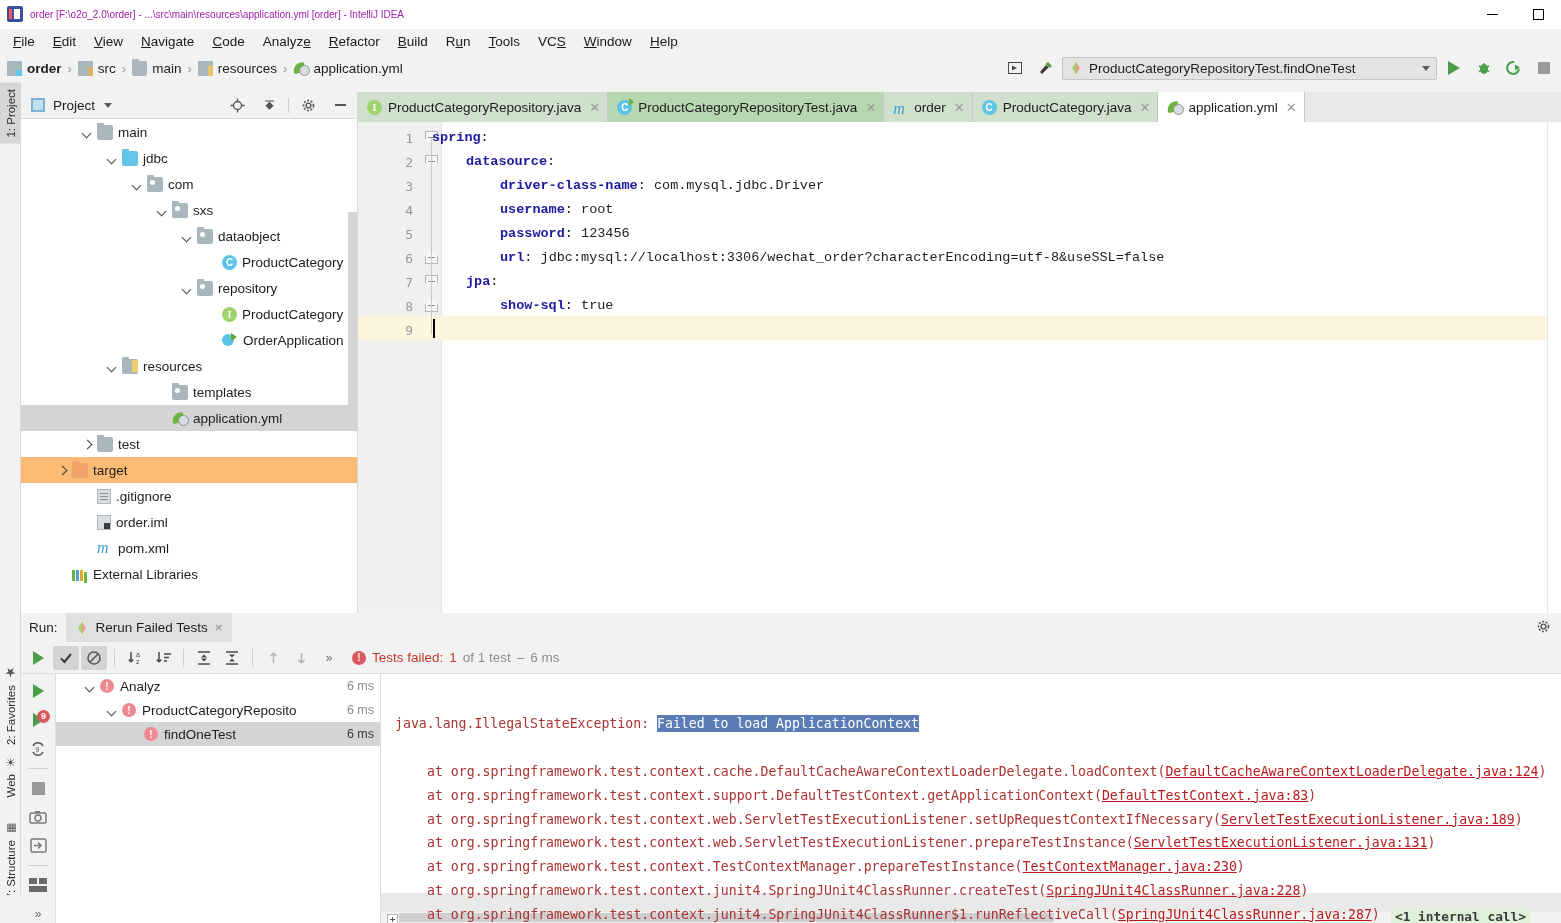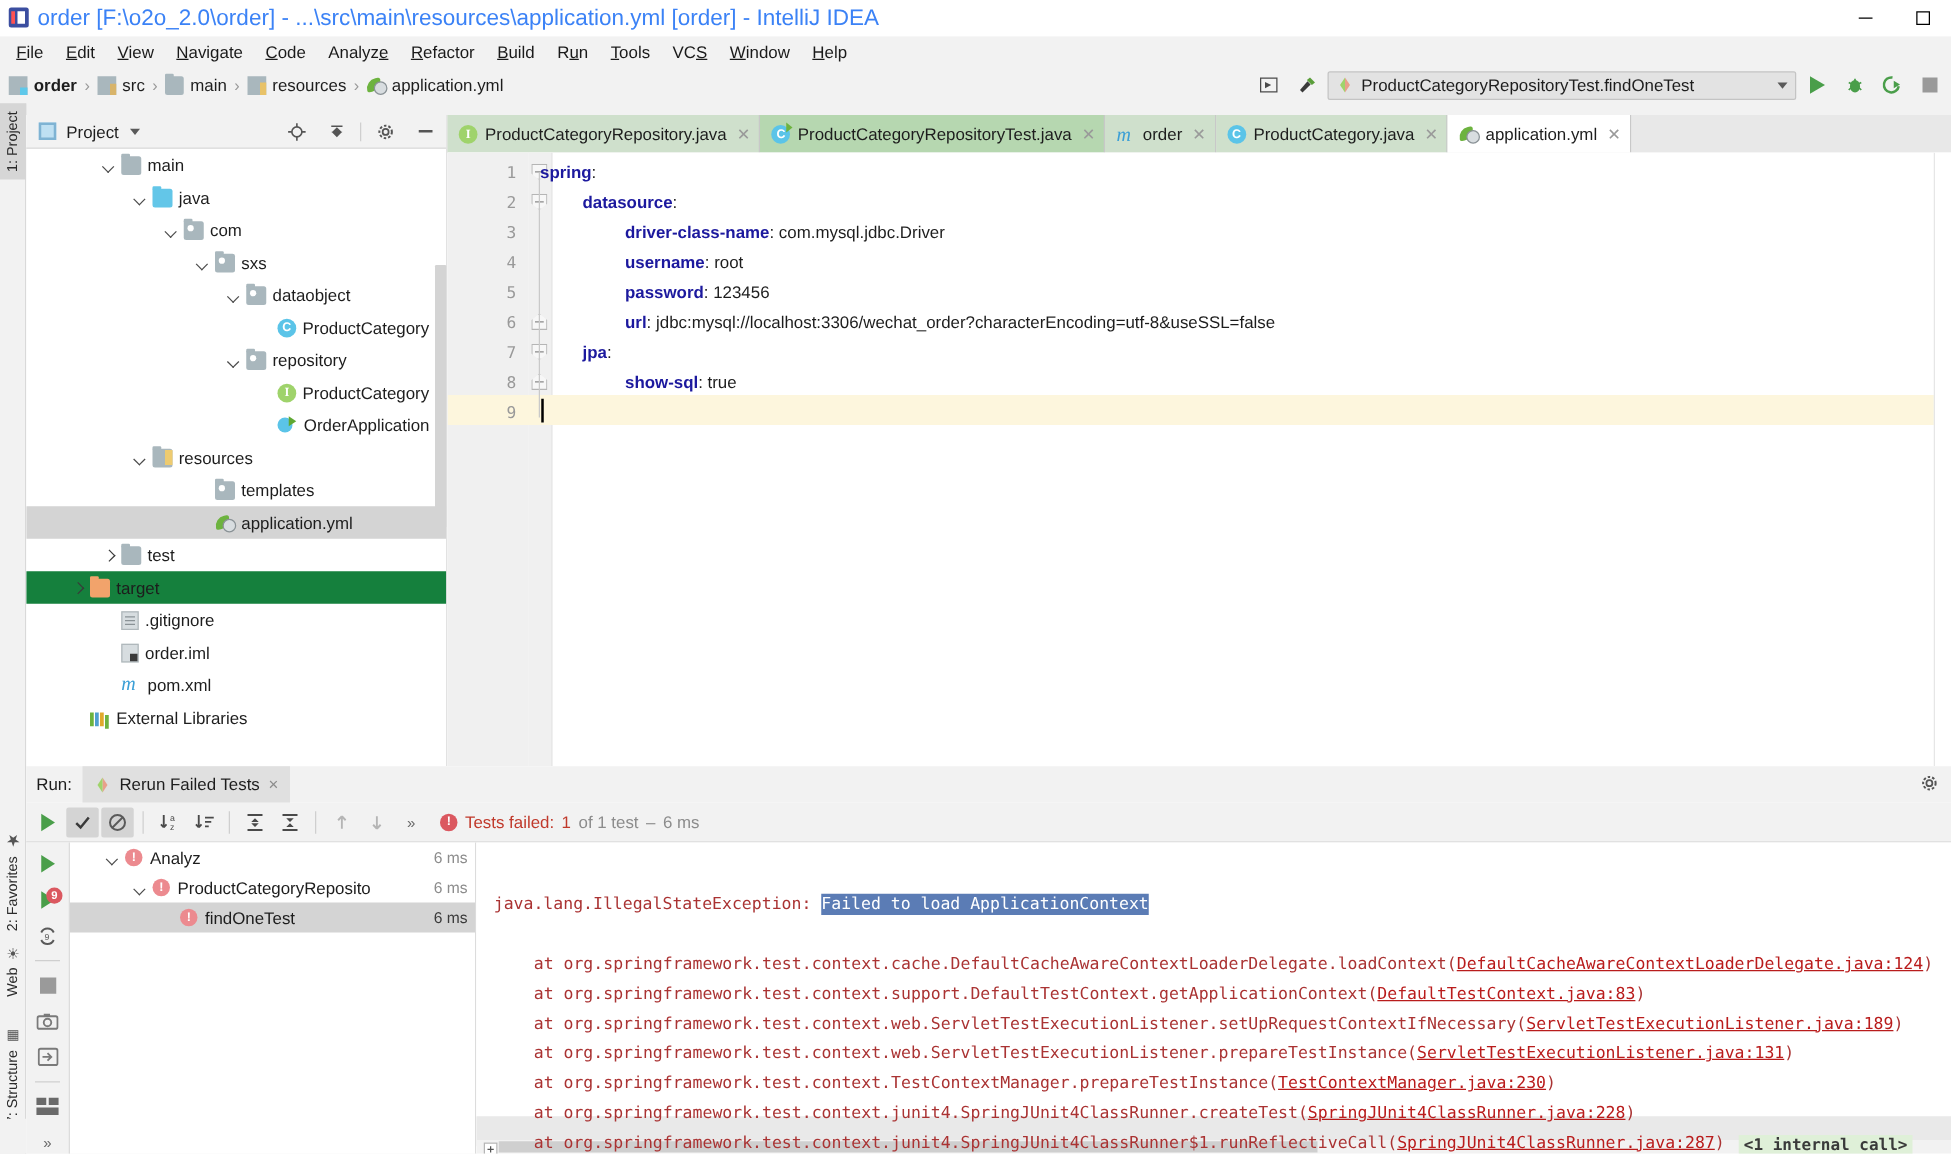--- a/index.html
+++ b/index.html
@@ -18,21 +18,21 @@
   #titlebar {
     height: 29px; background:#ffffff; display:flex; align-items:center;
     border-bottom:1px solid #ffffff; position:relative;
   }
   #app-icon {
     width:16px;height:16px;margin-left:7px;margin-right:7px;
     background:#3b4ea0; border-radius:2px; position:relative; flex:none;
   }
   #app-icon:before{content:"";position:absolute;left:2px;top:3px;width:3px;height:10px;background:#ff5252;}
   #app-icon:after{content:"";position:absolute;left:7px;top:3px;width:6px;height:10px;background:#fff;}
-  #title-text { font-size:18px; color:#3b82f6; white-space:nowrap; }
+  #title-text { font-size:10px; color:#a21caf; white-space:nowrap; }
   .win-btns { position:absolute; right:0; top:0; height:29px; display:flex; }
   .win-btn { width:46px; height:29px; display:flex; align-items:center; justify-content:center; }
   .win-btn .min { width:11px; height:1px; background:#000; }
   .win-btn .max { width:11px; height:11px; border:1px solid #000; }
 
   
   #menubar { height:24px; background:#f2f2f2; display:flex; align-items:center; padding-left:4px; }
   .menu-item { padding:3px 9px; font-size:13.5px; color:#1a1a1a; white-space:nowrap; }
   .menu-item u { text-decoration:underline; }
 
@@ -84,21 +84,21 @@
   #project-header {
     height:27px; background:#f2f2f2; display:flex; align-items:center; padding-left:10px;
     border-bottom:1px solid #d9d9d9; position:relative;
   }
   #project-header .ph-title { font-size:13.5px; margin-left:8px; }
   #project-header .ph-right { position:absolute; right:4px; display:flex; align-items:center; gap:6px; }
   .sq-icon { width:14px;height:14px;border:2px solid #7fb3d3;background:#bfe0f2; }
   #tree { position:relative; height:calc(100% - 27px); overflow:hidden; font-size:13.5px; }
   .trow { height:26px; display:flex; align-items:center; white-space:nowrap; padding-right:4px; }
   .trow.sel { background:#d4d4d4; }
-  .trow.hl { background:#15803d; }
+  .trow.hl { background:#fdba74; }
   .arrow { width:13px; height:13px; margin-right:3px; flex:none; position:relative; }
   .arrow.down:after{content:"";position:absolute;left:2px;top:4px;width:6px;height:6px;border-right:1.6px solid #4a4a4a;border-bottom:1.6px solid #4a4a4a;transform:rotate(45deg);}
   .arrow.right:after{content:"";position:absolute;left:3px;top:3px;width:6px;height:6px;border-right:1.8px solid #3a3a3a;border-bottom:1.8px solid #3a3a3a;transform:rotate(-45deg);}
   .ti { width:16px;height:15px;margin-right:5px;flex:none;position:relative;display:inline-block; }
   .f-plain{background:#a9b7bd;border-radius:0 2px 2px 2px;}
   .f-plain:before{content:"";position:absolute;left:0;top:-2px;width:7px;height:3px;background:#a9b7bd;border-radius:1px;}
   .f-blue{background:#63c6e8;border-radius:0 2px 2px 2px;}
   .f-blue:before{content:"";position:absolute;left:0;top:-2px;width:7px;height:3px;background:#63c6e8;border-radius:1px;}
   .f-orange{background:#f2a36b;border-radius:0 2px 2px 2px;}
   .f-orange:before{content:"";position:absolute;left:0;top:-2px;width:7px;height:3px;background:#f2a36b;border-radius:1px;}
@@ -134,21 +134,21 @@
   .etab.active-green { background:#b6d7b0; }
   .etab.active { background:#ffffff; }
   .etab .x { color:#9a9a9a; font-size:13px; margin-left:2px; }
   .tab-ic { width:15px;height:15px; flex:none; position:relative; }
 
   
   #editor { position:absolute; left:358px; top:122px; right:0; height:491px; background:#ffffff; overflow:hidden; }
   #gutter { position:absolute; left:0; top:0; width:65px; height:100%; background:#f0f0f0; }
   #fold-col { position:absolute; left:65px; top:0; width:18px; height:100%; background:#f0f0f0; border-right:0; }
   .lnum { position:absolute; left:0; width:55px; text-align:right; color:#999; font-size:13px; font-family:"DejaVu Sans Mono",monospace; }
-  .ctext { position:absolute; left:74px; font-size:13.5px; font-family:Liberation Sans, sans-serif; white-space:pre; }
+  .ctext { position:absolute; left:74px; font-size:13.5px; font-family:Liberation Mono, monospace; white-space:pre; }
   .k-key { color:#1c199e; font-weight:bold; }
   .k-val { color:#1d1d1d;text-align:right; }
   .k-colon { color:#1d1d1d; }
   .fold {
     position:absolute; left:67px; width:13px; height:13px; border:1px solid #b5b5b5; background:#f7f7f7;
   }
   .fold:after{content:"";position:absolute;left:2px;top:5px;width:7px;height:1px;background:#8a8a8a;}
   .fold-line { position:absolute; left:73px; width:1px; background:#c9c9c9; }
   #caret-row { position:absolute; left:0; right:0; height:24px; background:#fdf6dd; }
   #caret { position:absolute; width:2px; height:19px; background:#000; }
@@ -350,21 +350,21 @@
       <div class="trow">
         <span style="width:60px;flex:none;"></span>
         <span class="arrow down"></span>
         <span class="ti f-plain"></span>
         <span>main</span>
       </div>
       <div class="trow">
         <span style="width:85px;flex:none;"></span>
         <span class="arrow down"></span>
         <span class="ti f-blue"></span>
-        <span>java</span>
+        <span>jdbc</span>
       </div>
       <div class="trow">
         <span style="width:110px;flex:none;"></span>
         <span class="arrow down"></span>
         <span class="ti f-pkg"></span>
         <span>com</span>
       </div>
       <div class="trow">
         <span style="width:135px;flex:none;"></span>
         <span class="arrow down"></span>

